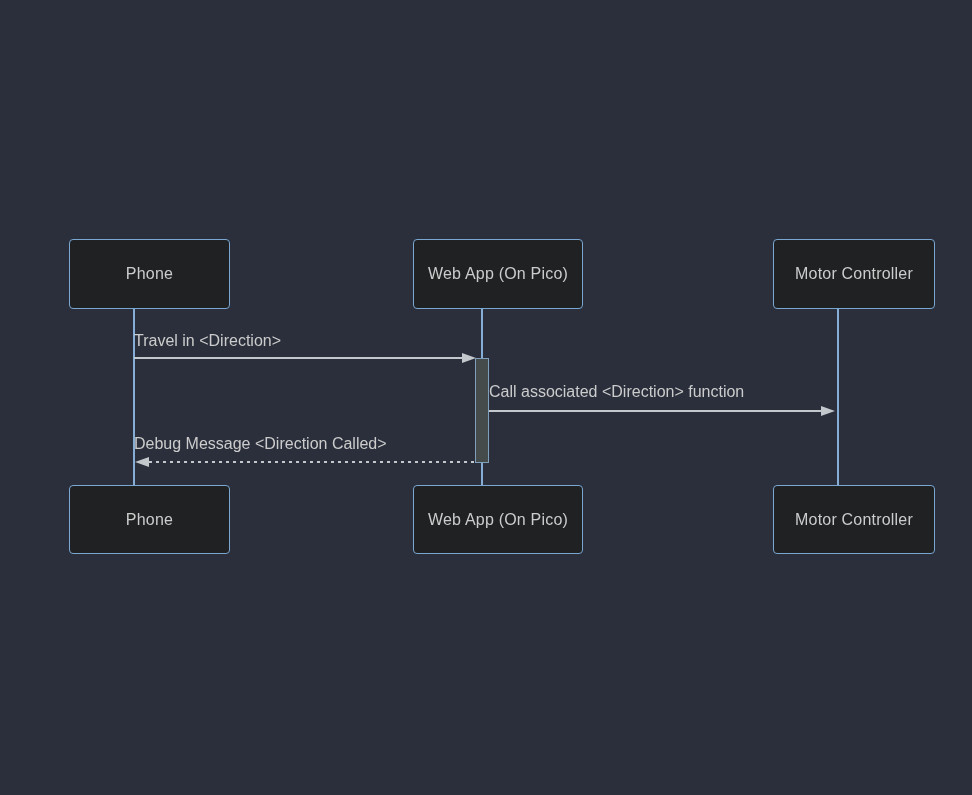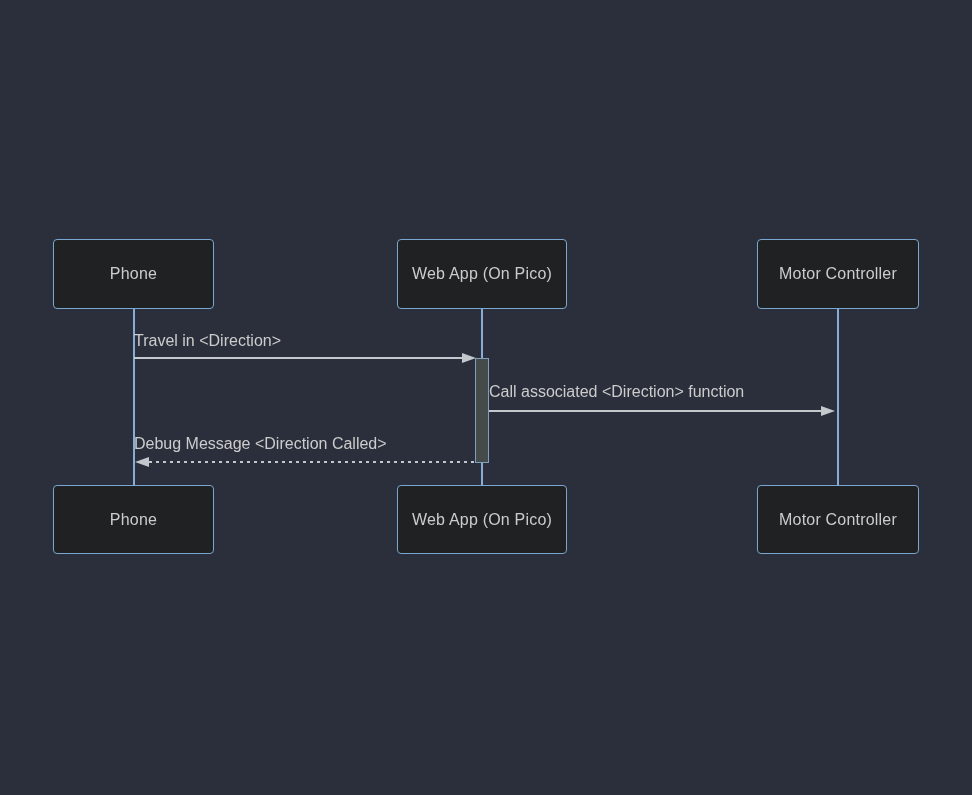--- a/index.html
+++ b/index.html
@@ -29,20 +29,21 @@
   .actor {
     position: absolute;
     height: 70px;
     background: var(--actor-fill);
     border: 1.5px solid var(--actor-border);
     border-radius: 4px;
     display: flex;
     align-items: center;
     justify-content: center;
     z-index: 4;
+    margin-left: 16px;
   }
   .actor span {
     color: var(--text);
     font-size: 16px;
     letter-spacing: 0.2px;
     white-space: nowrap;
   }
   
   .lifeline {
     position: absolute;

